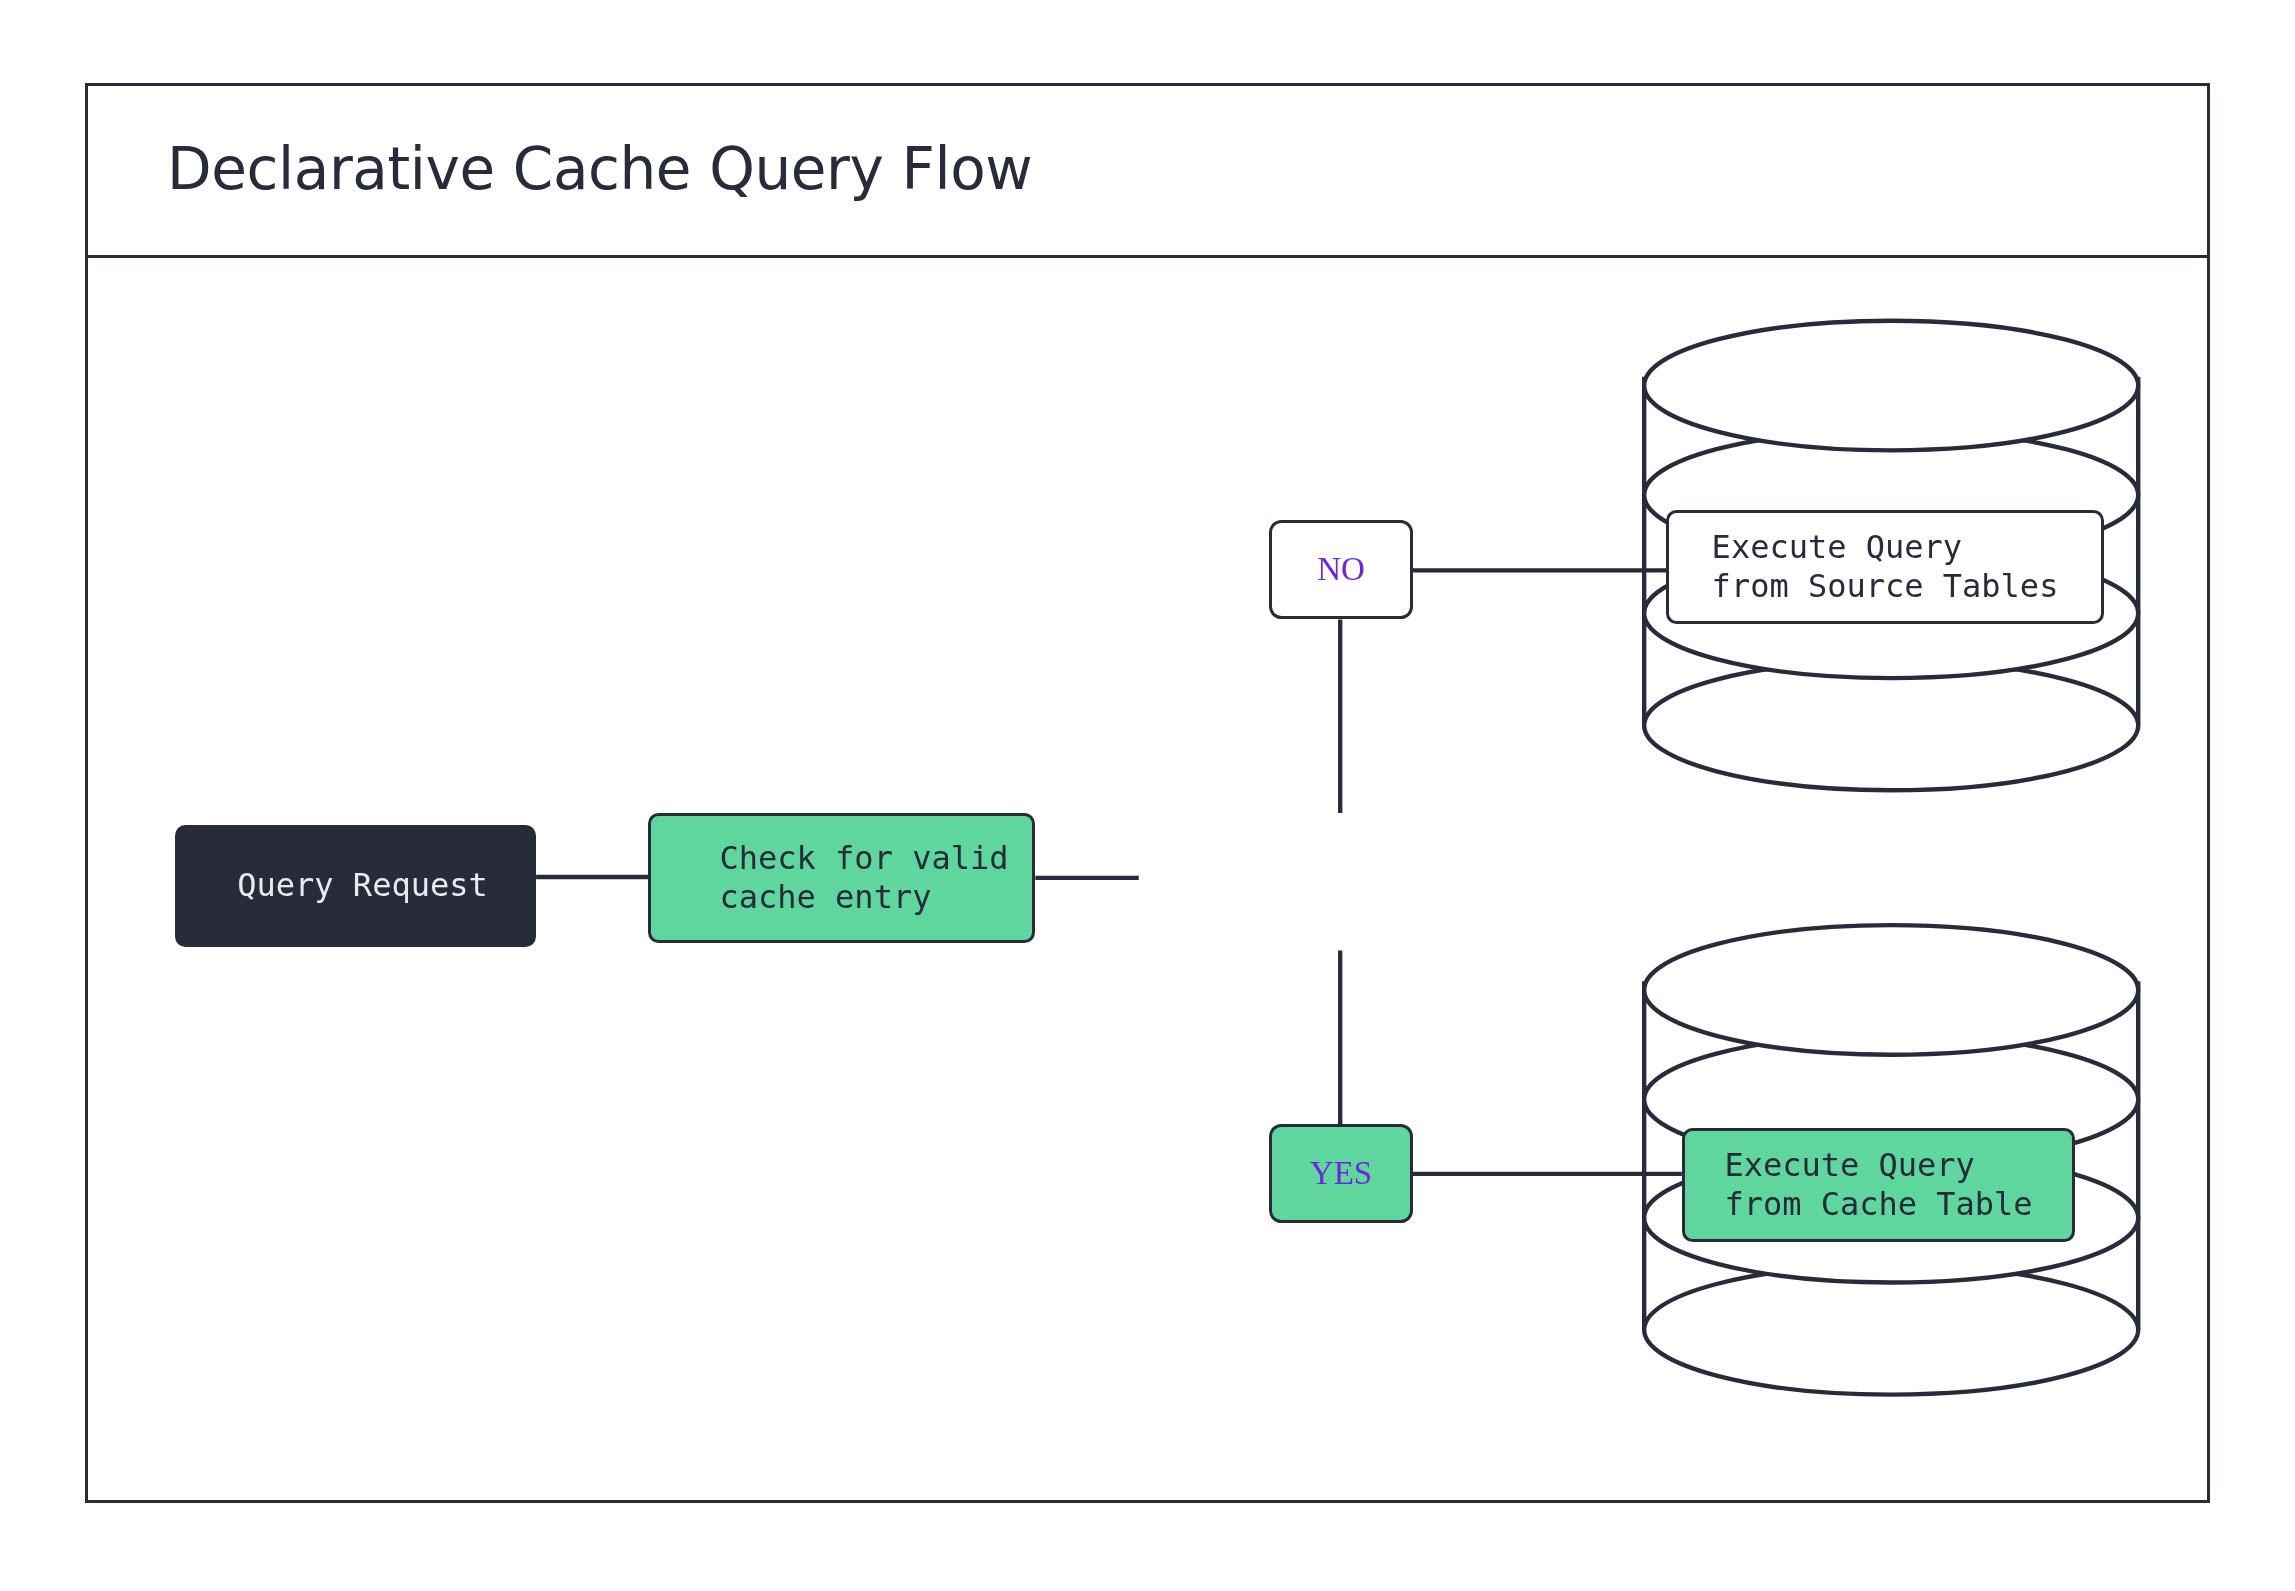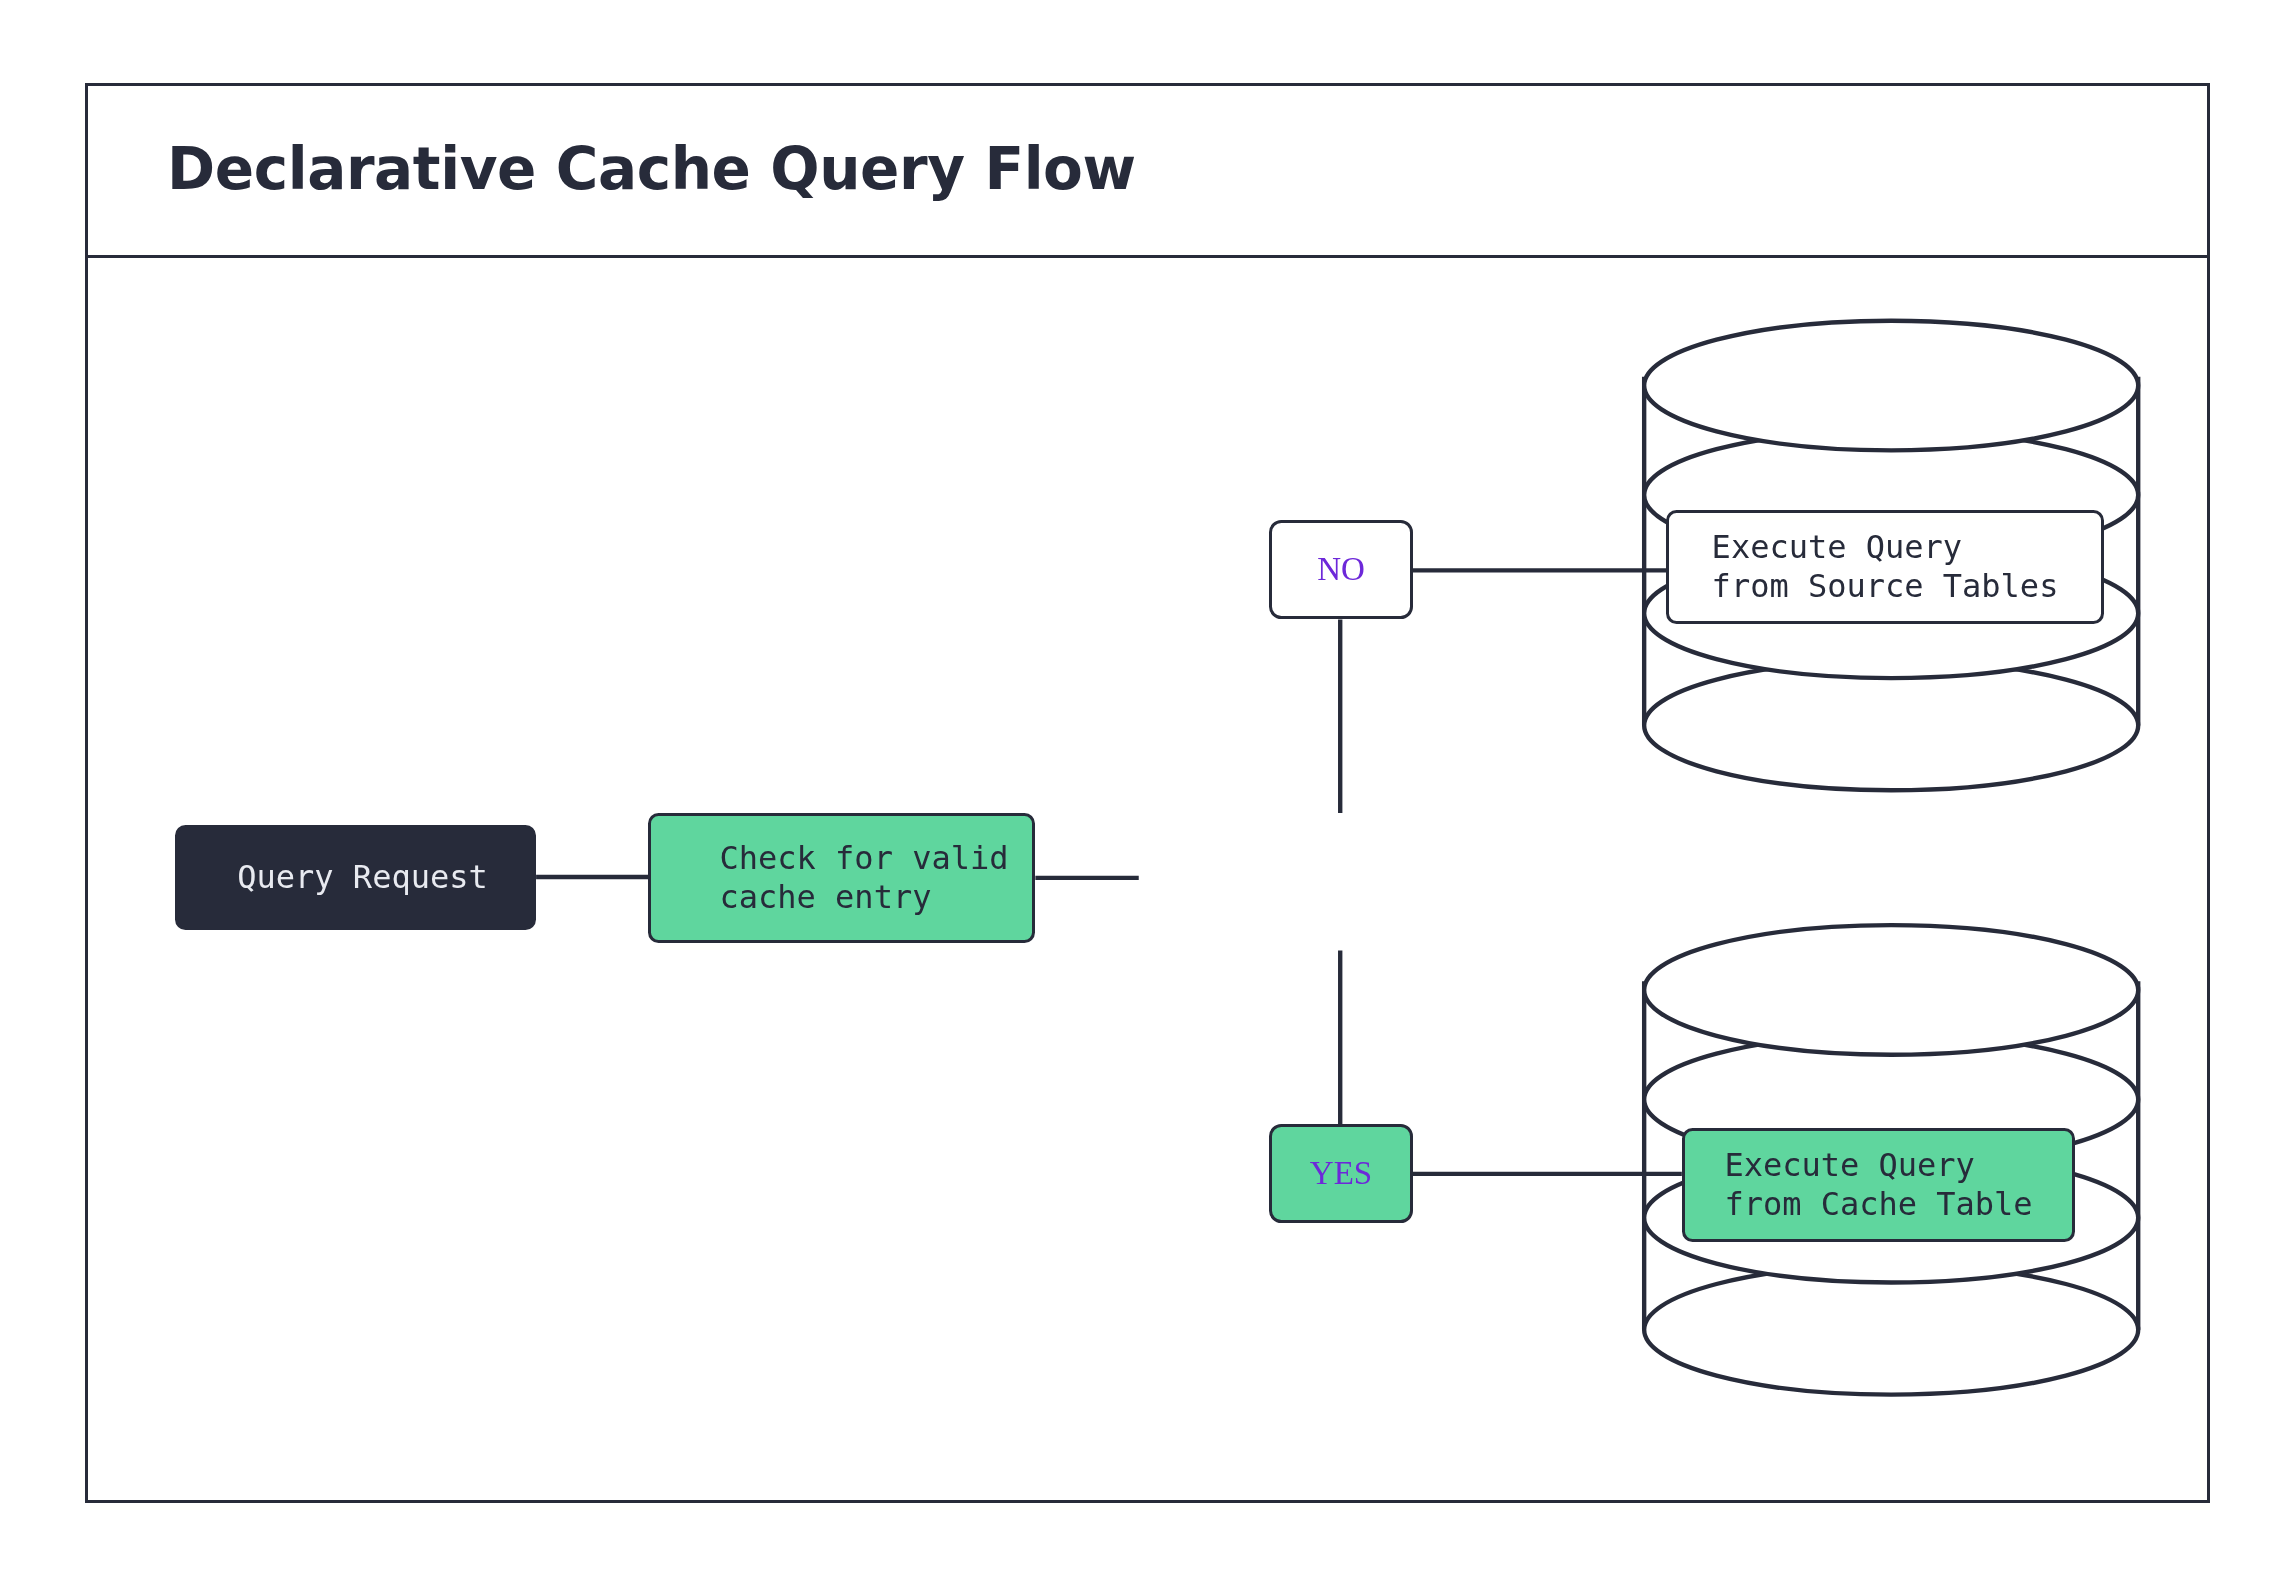--- a/index.html
+++ b/index.html
@@ -38,21 +38,21 @@
     height: 175px;
     border-bottom: 3.5px solid #272b3a;
     box-sizing: border-box;
     display: flex;
     align-items: center;
   }
   .title-text {
     margin-left: 82px;
     font-family: "DejaVu Sans", sans-serif;
     font-size: 58px;
-    font-weight: bold;
+    font-weight: normal;
     color: #272b3a;
     letter-spacing: -0.4px;
     white-space: nowrap;
   }
   
   #diagram {
     position: absolute;
     left: 0;
     top: 0;
     width: 2295px;
@@ -97,21 +97,21 @@
     font-family: Liberation Serif, serif;
     font-size: 33px;
     font-weight: normal;
     border: 3.5px solid #272b3a;
     border-radius: 12.3px;
     color: #6d28d9;
   }
   .label-pill.white { background: #ffffff; }
   .label-pill.green { background: #5fd69e; }
 
-  #n-query-request { left: 175px;  top: 825px;  width: 361px; height: 105px; padding-left: 14px; }
+  #n-query-request { left: 175px;  top: 825px;  width: 361px; height: 122px; padding-left: 14px; }
   #n-check-cache   { left: 648px;  top: 813px;  width: 387px; height: 130px; padding-left: 45px; }
   #n-decision      { left: 1139px; top: 813px;  width: 412px; height: 138px; }
   #l-no            { left: 1269px; top: 520px;  width: 144px; height: 99px; }
   #l-yes           { left: 1269px; top: 1124px; width: 144px; height: 99px; }
   #n-exec-source   { left: 1666px; top: 510px;  width: 438px; height: 114px; }
   #n-exec-cache    { left: 1682px; top: 1128px; width: 393px; height: 114px; }
 </style>
 </head>
 <body>
 

